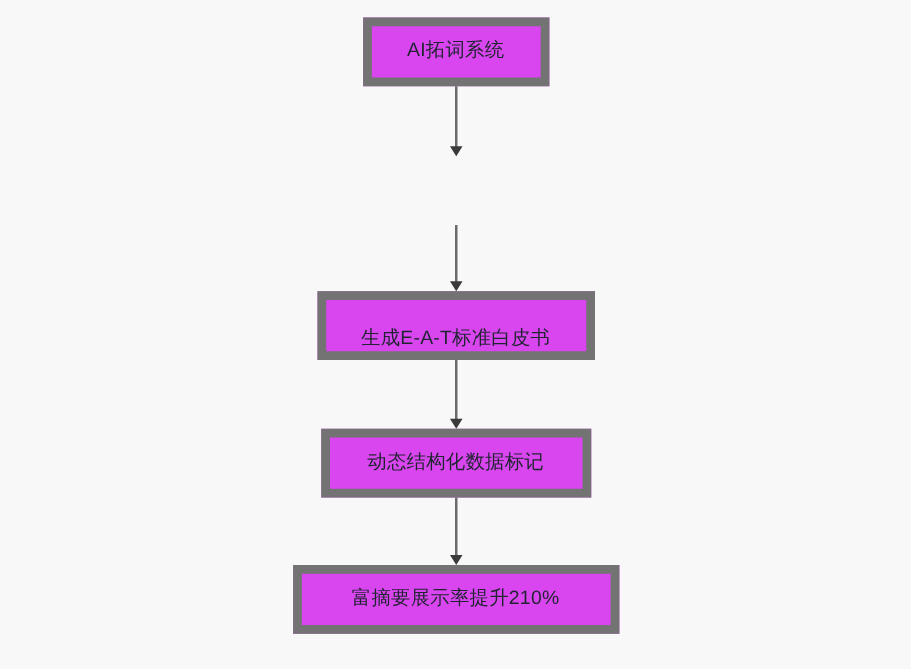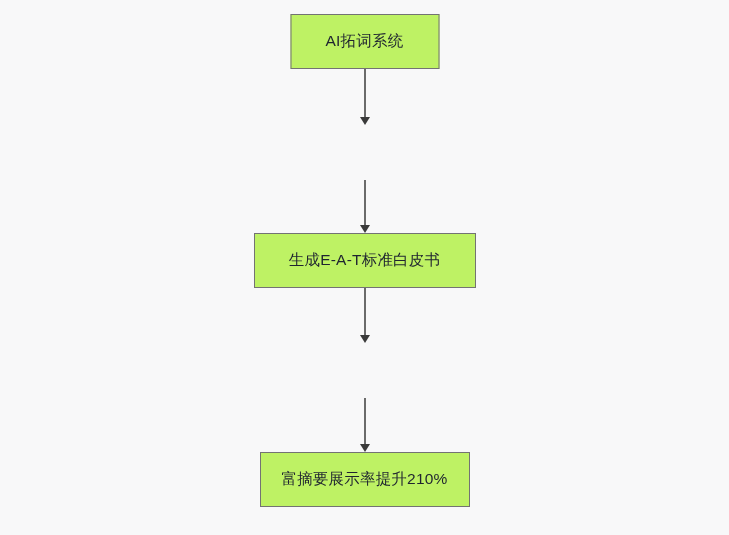--- a/index.html
+++ b/index.html
@@ -15,22 +15,22 @@
     overflow: hidden;
   }
   #flowchart-canvas {
     position: relative;
     width: 729px;
     height: 535px;
   }
   .flow-node {
     position: absolute;
     box-sizing: border-box;
-    background: #bef264;
-    border: 1px solid #737373;
+    background: #d946ef;
+    border: 7px solid #737373;
     display: flex;
     align-items: center;
     justify-content: center;
     height: 55px;
     left: 50%;
     transform: translateX(-50%);
   }
   .flow-node-label {
     font-size: 15.5px;
     color: #1f2430;
@@ -62,23 +62,23 @@
     width: 0;
     height: 0;
     border-left: 5.5px solid transparent;
     border-right: 5.5px solid transparent;
     border-top: 8px solid #3a3a3a;
   }
 
   
   #node-0 { top: 14px;  width: 149px; }
   #node-1 { top: 125px; width: 192px; }
-  #node-2 { top: 233px; width: 222px; }
+  #node-2 { top: 233px; width: 222px; align-items: flex-end; }
   #node-3 { top: 343px; width: 216px; }
-  #node-4 { top: 452px; width: 210px; }
+  #node-4 { top: 452px; width: 261px; }
 
   #conn-0 { top: 69px;  height: 56px; }
   #conn-1 { top: 180px; height: 53px; }
   #conn-2 { top: 288px; height: 55px; }
   #conn-3 { top: 398px; height: 54px; }
 </style>
 </head>
 <body>
 
 <div id="flowchart-canvas">
@@ -100,20 +100,23 @@
 
   <div class="flow-node" id="node-2">
     <span class="flow-node-label">生成E-A-T标准白皮书</span>
   </div>
 
   <div class="flow-connector" id="conn-2">
     <div class="conn-line"></div>
     <div class="conn-head"></div>
   </div>
 
+  <div class="flow-node" id="node-3">
+    <span class="flow-node-label">动态结构化数据标记</span>
+  </div>
 
   <div class="flow-connector" id="conn-3">
     <div class="conn-line"></div>
     <div class="conn-head"></div>
   </div>
 
   <div class="flow-node" id="node-4">
     <span class="flow-node-label">富摘要展示率提升210%</span>
   </div>
 

